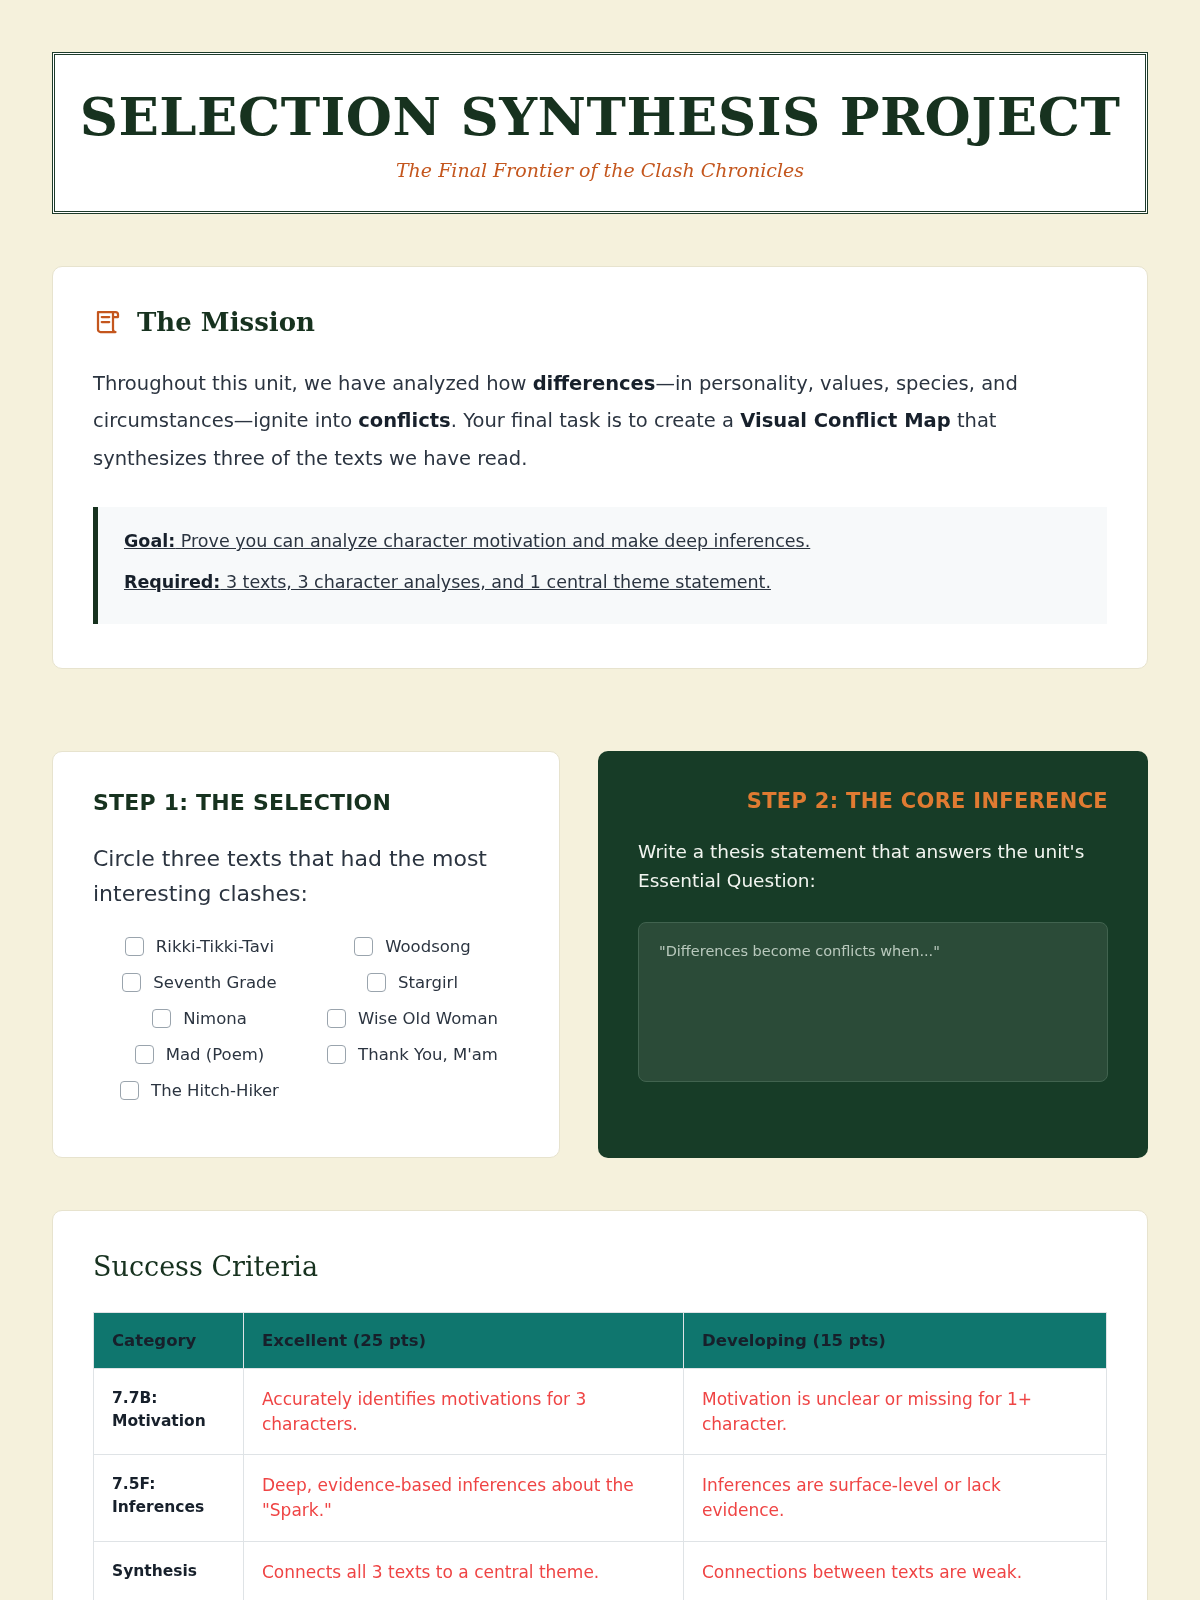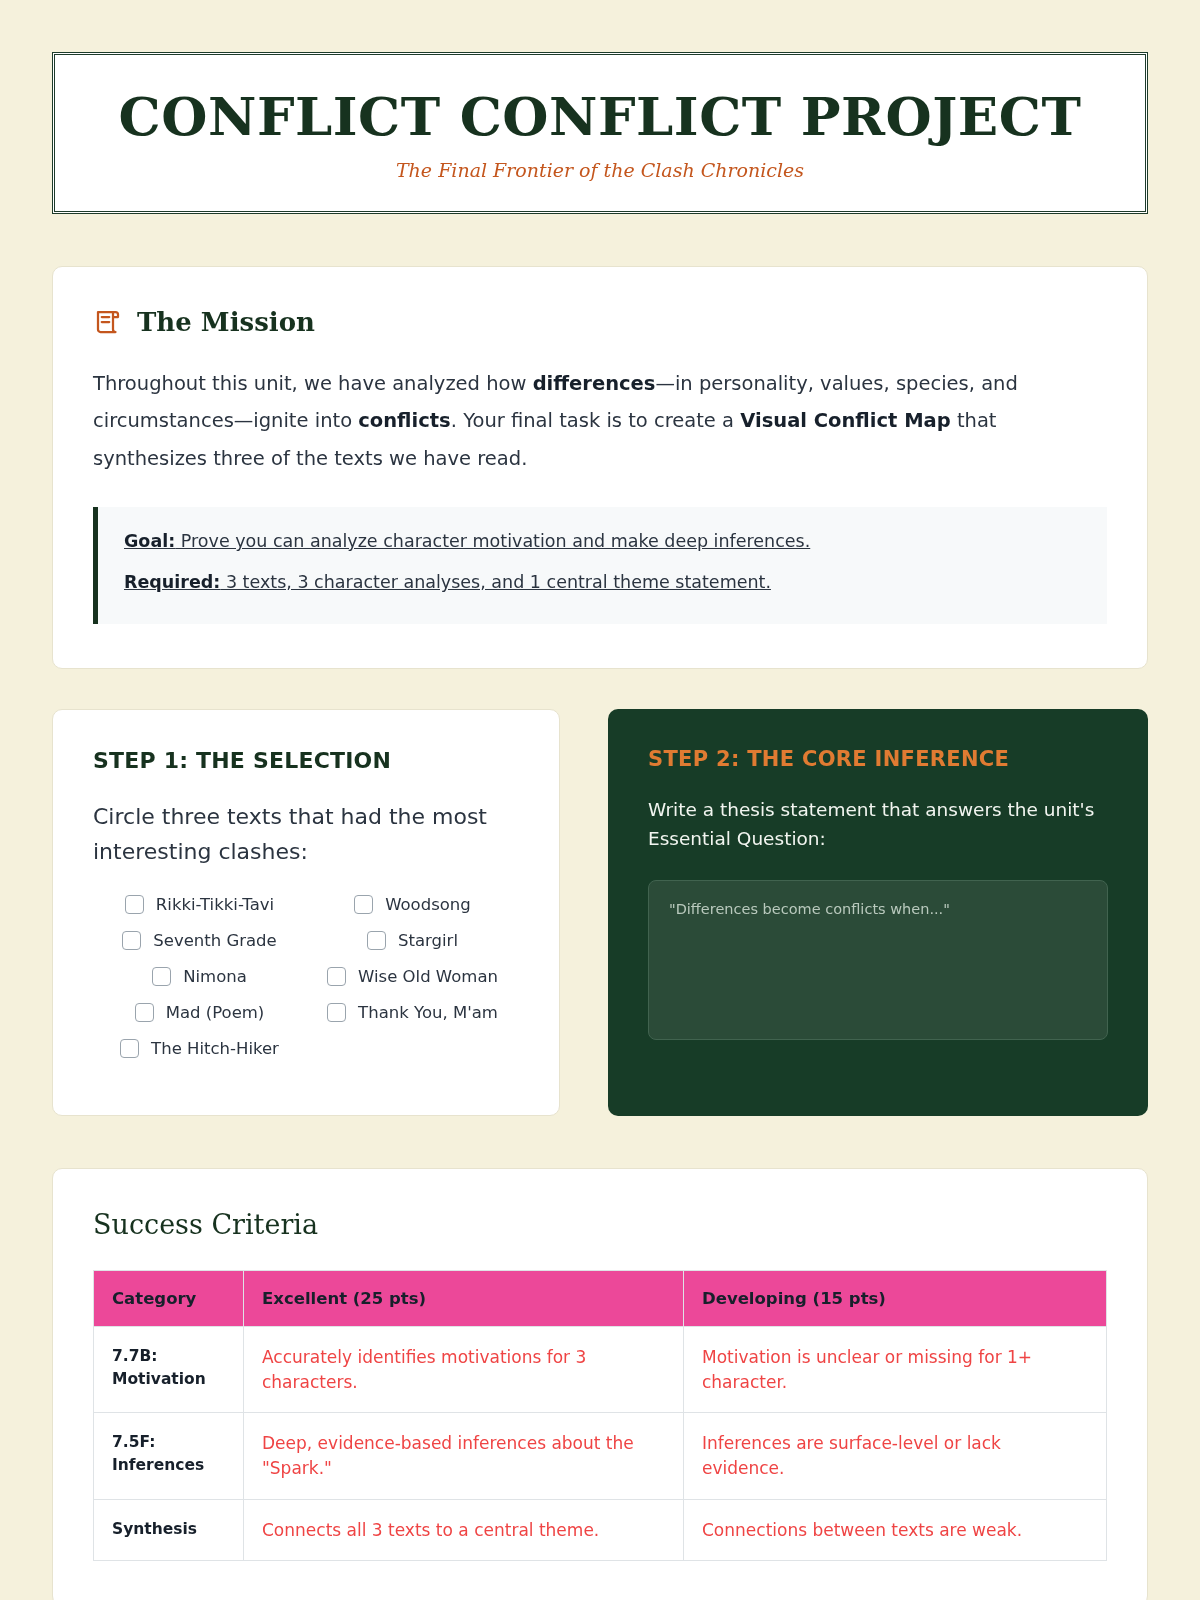--- a/index.html
+++ b/index.html
@@ -80,22 +80,22 @@
     color: #2b3440;
     line-height: 1.45;
     text-decoration: underline;
   }
   .callout p:last-child { margin-bottom: 4px; }
   .callout b { color: #17202b; }
 
   
   .steps {
     display: flex;
-    gap: 48px;
-    margin-top: 40px;
+    gap: 38px;
+    margin-top: 82px;
     align-items: stretch;
   }
   .step1 {
     flex: 0 0 508px;
     background: #ffffff;
     border: 1px solid #e7e3ce;
     border-radius: 10px;
     padding: 38px 40px 40px 40px;
   }
   .step1 h3 {
@@ -142,20 +142,21 @@
     background: #173c27;
     border-radius: 10px;
     padding: 38px 40px 40px 40px;
   }
   .step2 h3 {
     font-size: 21px;
     font-weight: 700;
     color: #e07b32;
     margin: 0 0 24px 0;
     letter-spacing: 0.3px;
+    text-align: right;
   }
   .step2 .prompt {
     font-size: 18.5px;
     line-height: 1.6;
     color: #f2f5f0;
     margin-bottom: 26px;
   }
   .thesis-box {
     border: 1px solid #41634f;
     border-radius: 8px;
@@ -175,21 +176,21 @@
     color: #17321f;
     margin: 0 0 30px 0;
     font-weight: 400;
   }
   table {
     width: 100%;
     border-collapse: collapse;
     border: 1px solid #dfe3e6;
   }
   thead th {
-    background: #ec4899;
+    background: #0f766e;
     text-align: left;
     font-size: 16.5px;
     font-weight: 700;
     color: #17202b;
     padding: 18px 18px;
     border: 1px solid #dfe3e6;
   }
   tbody td {
     padding: 18px 18px;
     border: 1px solid #dfe3e6;
@@ -204,21 +205,21 @@
     color: #17202b;
     width: 150px;
   }
   .col-cat { width: 150px; }
   .col-exc { width: 440px; }
 </style>
 </head>
 <body>
 
 <div class="banner">
-  <div class="banner-title">CONFLICT CONFLICT PROJECT</div>
+  <div class="banner-title">SELECTION SYNTHESIS PROJECT</div>
   <div class="banner-subtitle">The Final Frontier of the Clash Chronicles</div>
 </div>
 
 <div class="card">
   <div class="mission-head">
     <span class="icon">
       <svg class="scroll-icon" viewBox="0 0 24 24" fill="none" stroke="#c4561d" stroke-width="1.8" stroke-linecap="round" stroke-linejoin="round">
         <path d="M4 4h12v14a2 2 0 0 0 2 2H6a2 2 0 0 1-2-2z"></path>
         <path d="M16 4h2a2 2 0 0 1 2 2v2h-4"></path>
         <path d="M7 8h6M7 12h6"></path>

